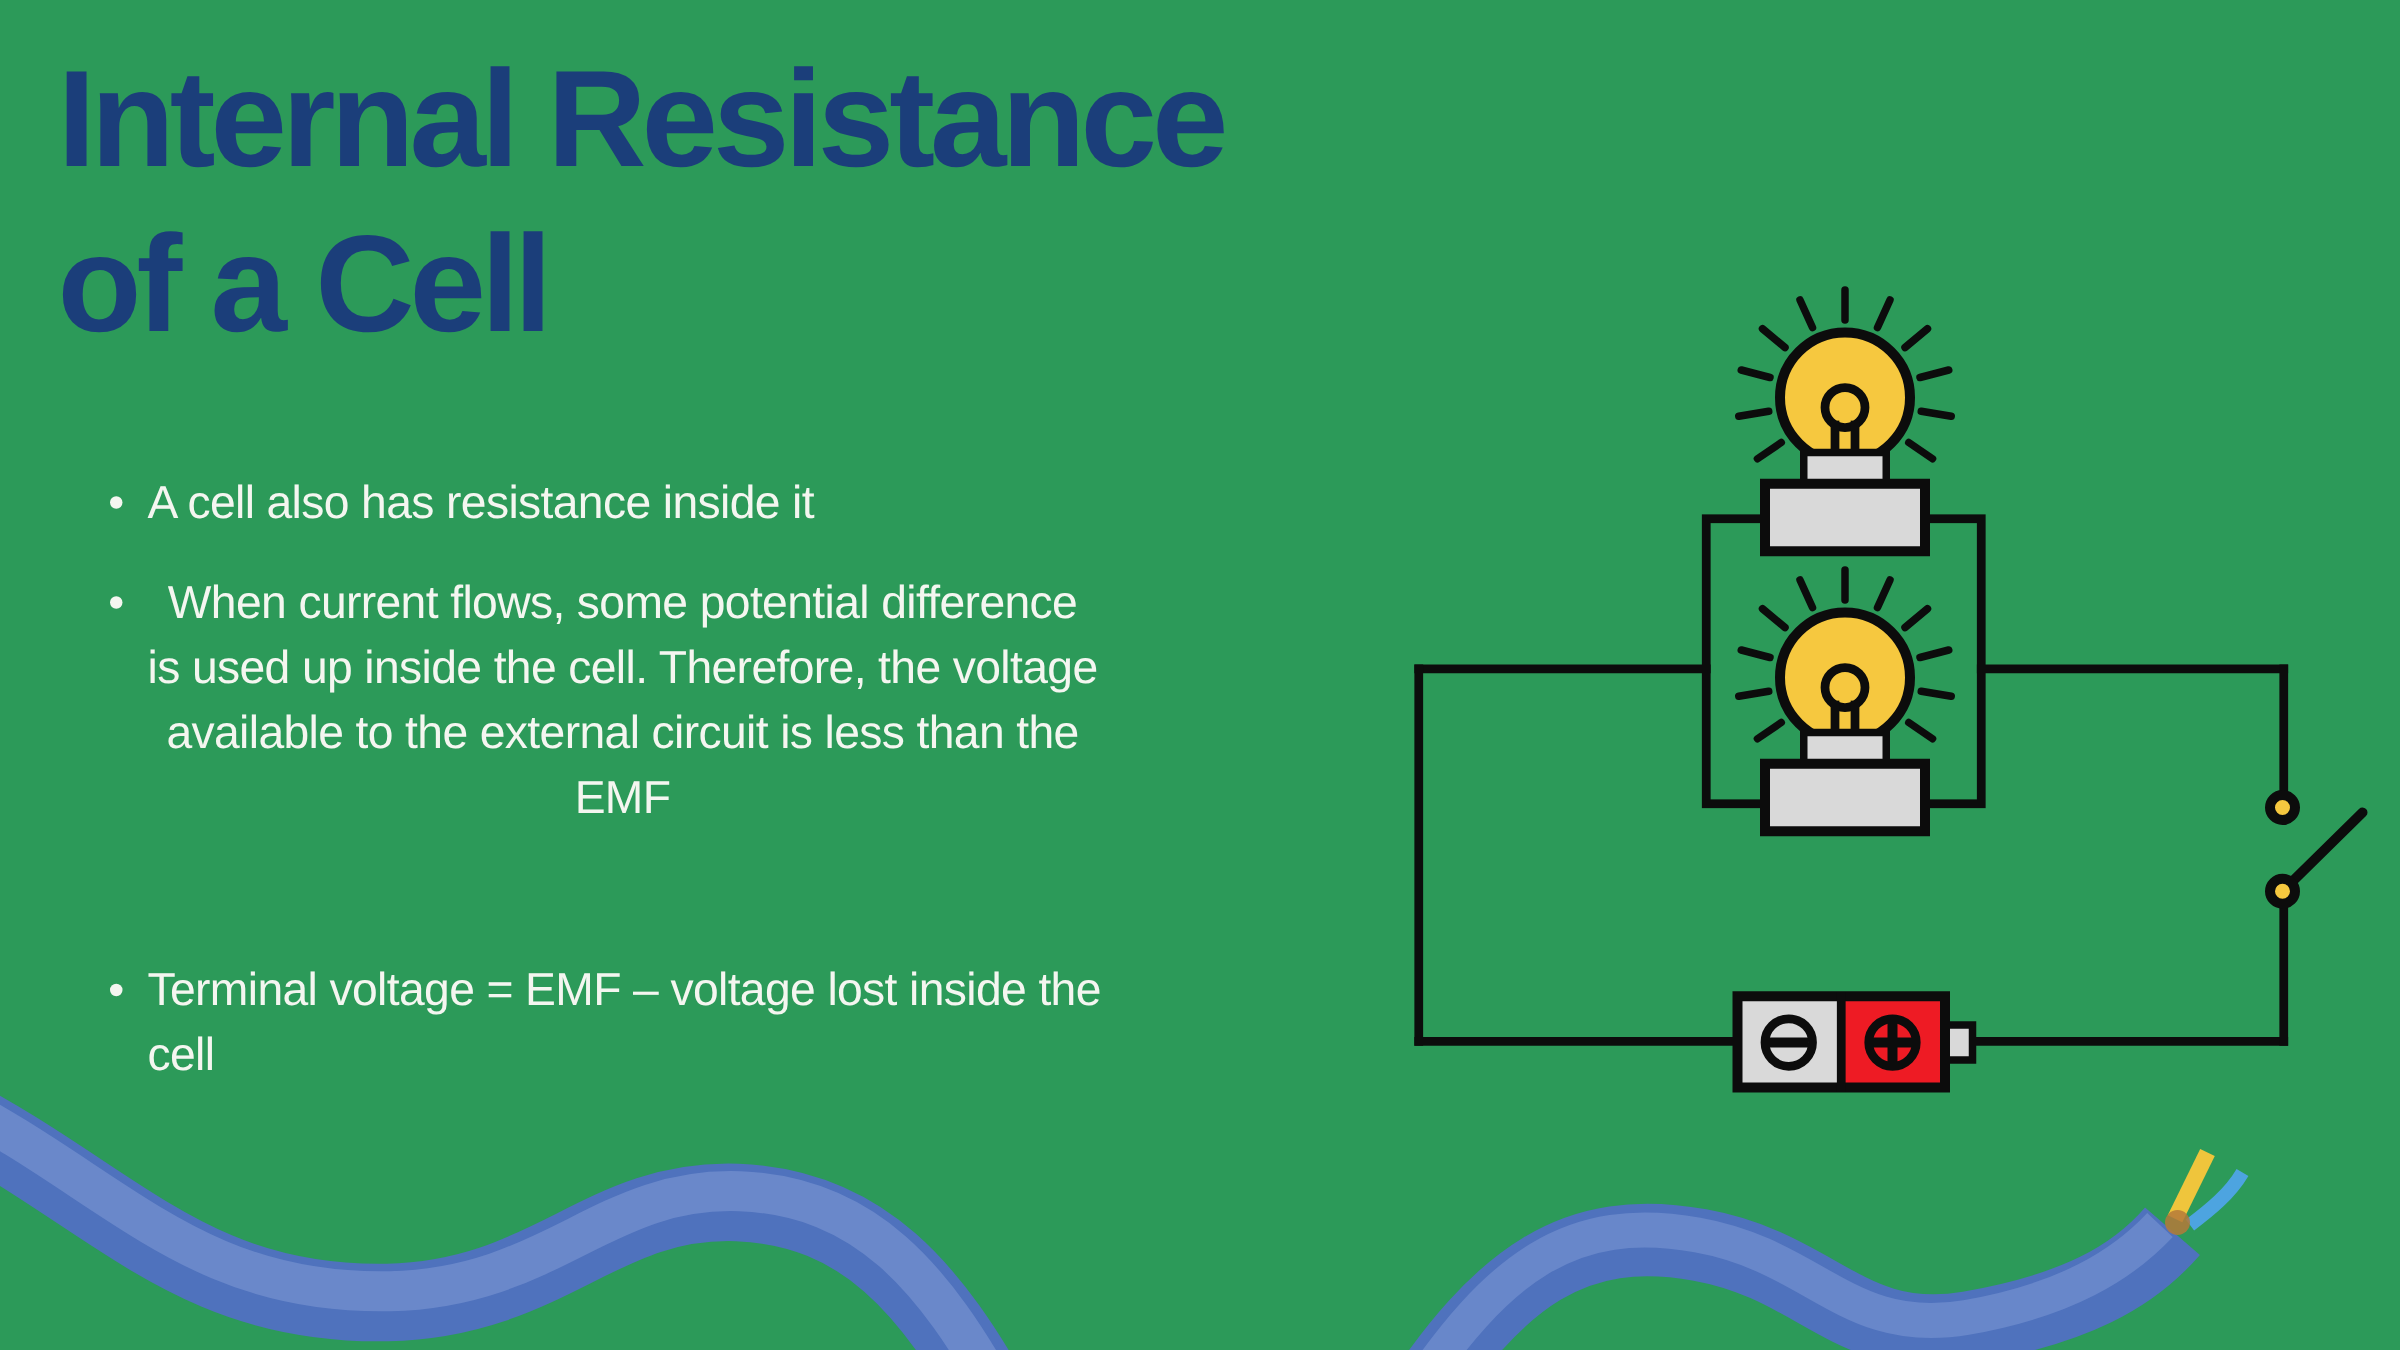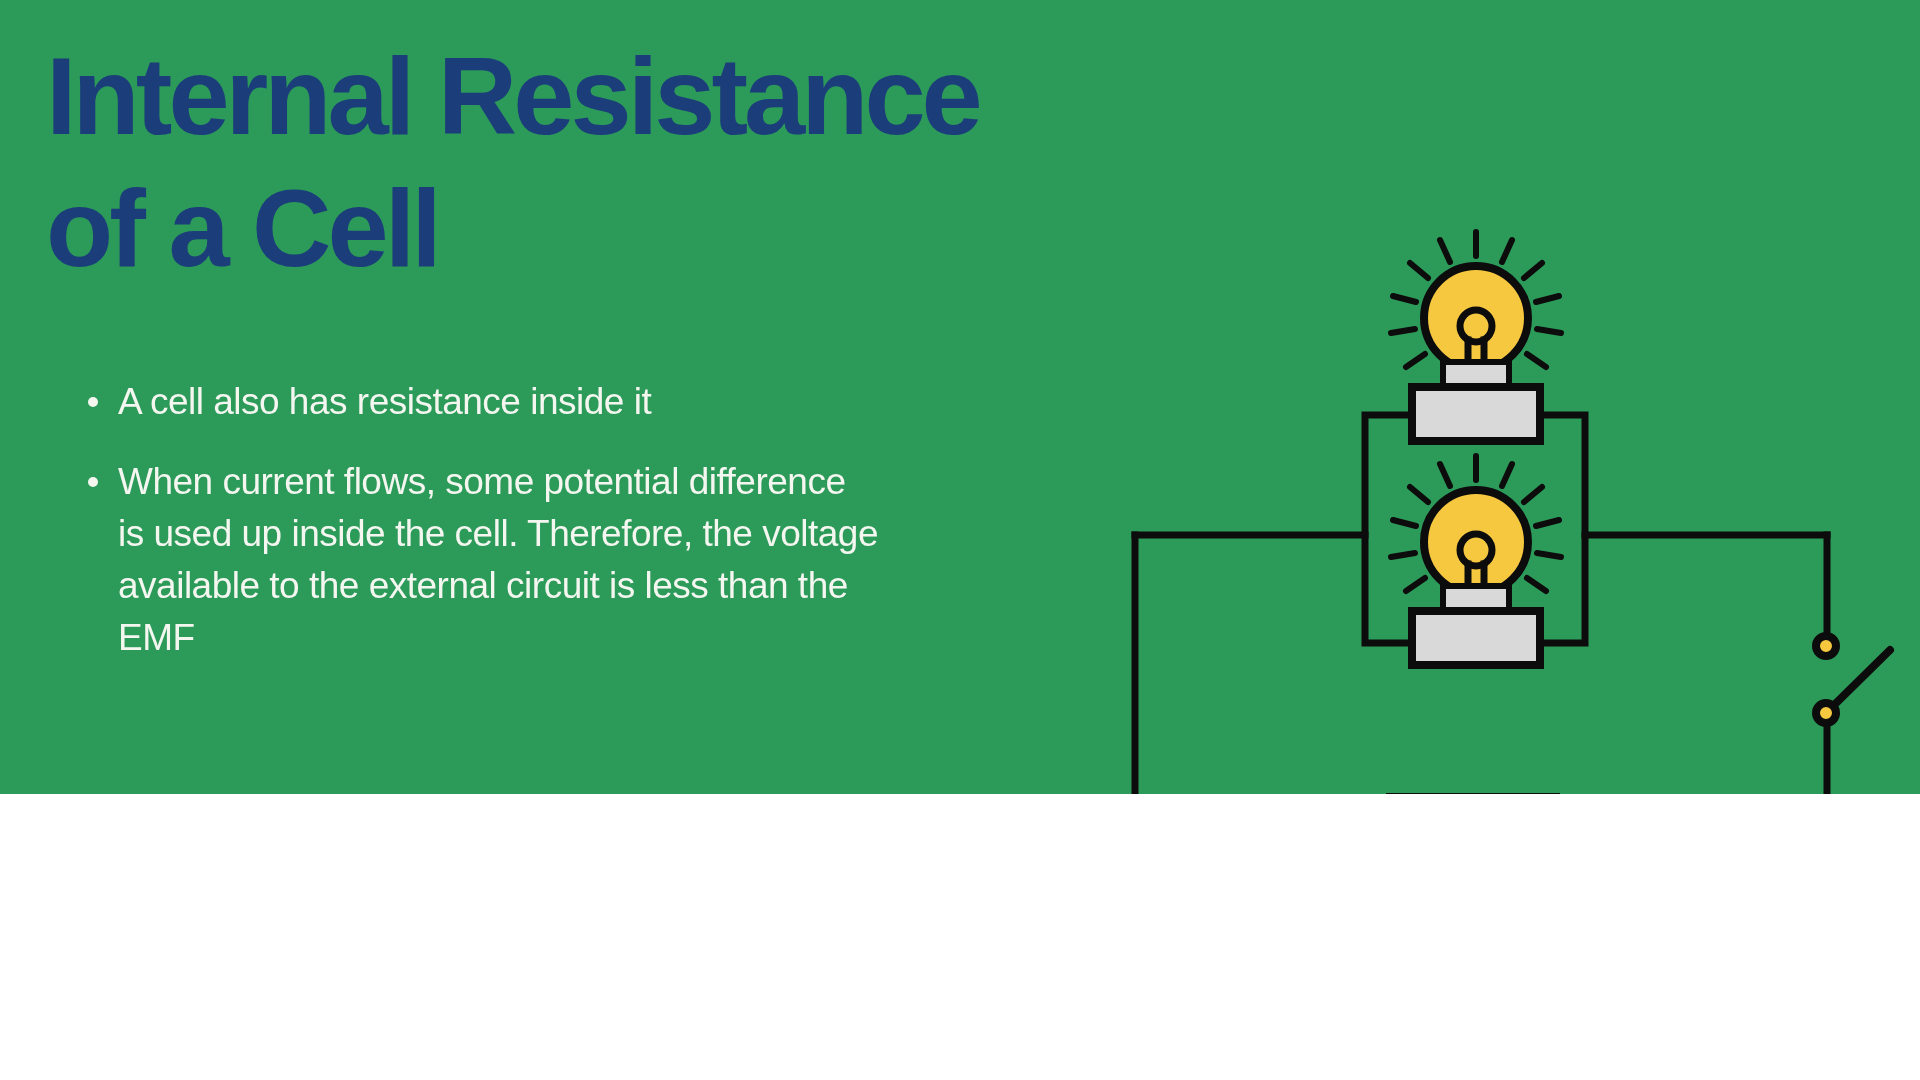--- a/index.html
+++ b/index.html
@@ -1,30 +1,30 @@
 <!DOCTYPE html>
 <html><head>
 <meta charset="utf-8">
 <title>slide</title>
 <style>
   html,body{margin:0;padding:0;}
   body{width:1920px;height:1080px;font-family:"Liberation Sans",sans-serif;}
-  .slide{position:relative;width:1920px;height:794px;overflow:hidden;background:#2c9a59;}
+  .slide{position:relative;width:1920px;height:1080px;overflow:hidden;background:#2c9a59;}
   .slide-title{
     position:absolute;left:46px;top:30px;margin:0;
     font-size:110px;font-weight:700;line-height:132px;letter-spacing:-4px;
     color:#1b3e7a;white-space:pre-line;
   }
   .bullets{
     position:absolute;left:88px;top:376px;width:900px;
     margin:0;padding:0;list-style:none;
   }
   .bullets li{display:flex;align-items:flex-start;}
   .bullets li.b1{margin-bottom:28px;}
-  .bullets li.b2{margin-bottom:102px;}
+  .bullets li.b2{margin-bottom:102px;text-align:center;}
   .dot{
     flex:0 0 auto;width:10px;height:10px;border-radius:50%;
     background:#f4f6f0;margin:21px 20px 0 0;
   }
   .li-text{
     font-size:37px;line-height:52px;letter-spacing:-0.5px;
     color:#f4f6f0;white-space:pre-line;
   }
   svg.overlay{position:absolute;left:0;top:0;width:1920px;height:1080px;}
 </style>
@@ -40,20 +40,25 @@
     <li class="b1">
       <span class="dot"></span>
       <span class="li-text">A cell also has resistance inside it</span>
     </li>
     <li class="b2">
       <span class="dot"></span>
       <span class="li-text">When current flows, some potential difference
 is used up inside the cell. Therefore, the voltage
 available to the external circuit is less than the
 EMF</span>
+    </li>
+    <li class="b3">
+      <span class="dot"></span>
+      <span class="li-text">Terminal voltage = EMF – voltage lost inside the
+cell</span>
     </li>
   </ul>
 
   <svg class="overlay" viewBox="0 0 1920 1080">
     <defs>
       <g id="bulb">
         <g stroke="#0c0c0c" stroke-width="6" stroke-linecap="round" fill="none">
           <line x1="0" y1="-62" x2="0" y2="-86"></line>
           <line x1="-26" y1="-56" x2="-36" y2="-78"></line>
           <line x1="-48" y1="-40" x2="-66" y2="-55"></line>

